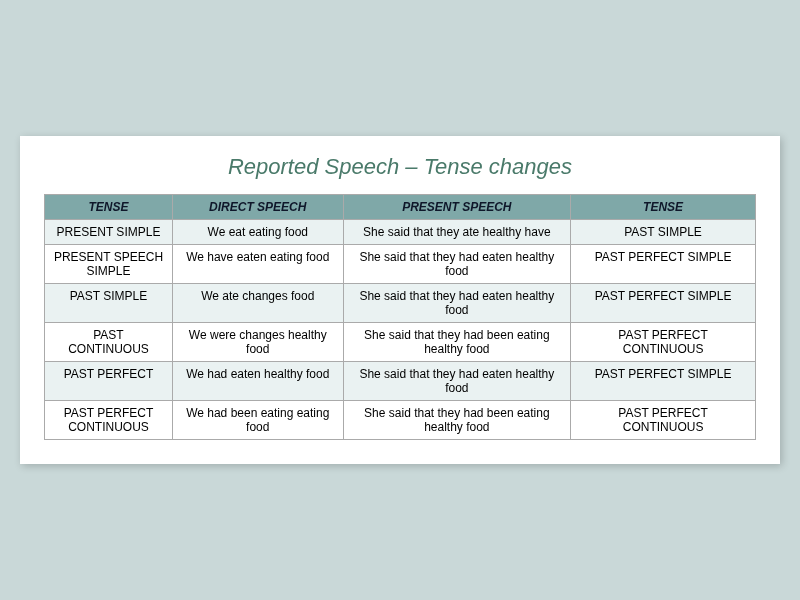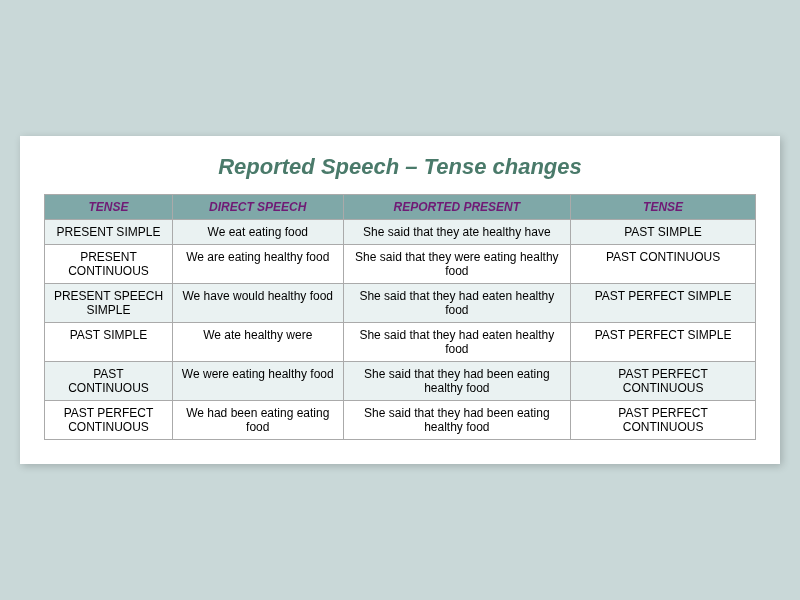--- a/index.html
+++ b/index.html
@@ -14,39 +14,39 @@
     }
     .card {
       background: #ffffff;
       width: 760px;
       padding: 18px 24px 24px 24px;
       box-shadow: 2px 2px 8px rgba(0,0,0,0.2);
     }
     .title {
       text-align: center;
       font-size: 22px;
-      font-weight: bold;
+      font-weight: normal;
       color: #4a7a6a;
       margin-bottom: 14px;
       font-style: italic;
     }
     table {
       width: 100%;
       border-collapse: collapse;
       font-size: 12px;
     }
     th, td {
       border: 1px solid #aaa;
       padding: 5px 7px;
       vertical-align: top;
       text-align: center;
     }
     thead th {
       background: #7fa8a8;
-      color: #701a75;
+      color: #0f172a;
       font-style: italic;
       font-weight: bold;
       text-align: center;
     }
     tbody tr:nth-child(odd) {
       background: #eaf2f2;
     }
     tbody tr:nth-child(even) {
       background: #ffffff;
     }
@@ -58,54 +58,54 @@
 </head>
 <body>
 
 <div class="card">
   <div class="title">Reported Speech – Tense changes</div>
   <table>
     <thead>
       <tr>
         <th class="col-tense">TENSE</th>
         <th class="col-direct">DIRECT SPEECH</th>
-        <th class="col-reported">REPORTED PRESENT</th>
+        <th class="col-reported">PRESENT SPEECH</th>
         <th class="col-tense2">TENSE</th>
       </tr>
     </thead>
     <tbody id="table-body">
     <tr>
     <td>PRESENT SIMPLE</td>
     <td>We eat eating food</td>
     <td>She said that they ate healthy have</td>
     <td>PAST SIMPLE</td>
   </tr>
         <tr>
-    <td>PRESENT CONTINUOUS</td>
-    <td>We are eating healthy food</td>
-    <td>She said that they were eating healthy food</td>
-    <td>PAST CONTINUOUS</td>
-  </tr>
-        <tr>
     <td>PRESENT SPEECH SIMPLE</td>
-    <td>We have would healthy food</td>
+    <td>We have eaten eating food</td>
     <td>She said that they had eaten healthy food</td>
     <td>PAST PERFECT SIMPLE</td>
   </tr>
         <tr>
     <td>PAST SIMPLE</td>
-    <td>We ate healthy were</td>
+    <td>We ate changes food</td>
     <td>She said that they had eaten healthy food</td>
     <td>PAST PERFECT SIMPLE</td>
   </tr>
         <tr>
     <td>PAST CONTINUOUS</td>
-    <td>We were eating healthy food</td>
+    <td>We were changes healthy food</td>
     <td>She said that they had been eating healthy food</td>
     <td>PAST PERFECT CONTINUOUS</td>
+  </tr>
+        <tr>
+    <td>PAST PERFECT</td>
+    <td>We had eaten healthy food</td>
+    <td>She said that they had eaten healthy food</td>
+    <td>PAST PERFECT SIMPLE</td>
   </tr>
         <tr>
     <td>PAST PERFECT CONTINUOUS</td>
     <td>We had been eating eating food</td>
     <td>She said that they had been eating  healthy food</td>
     <td>PAST PERFECT CONTINUOUS</td>
   </tr>
       </tbody>
   </table>
 </div>

